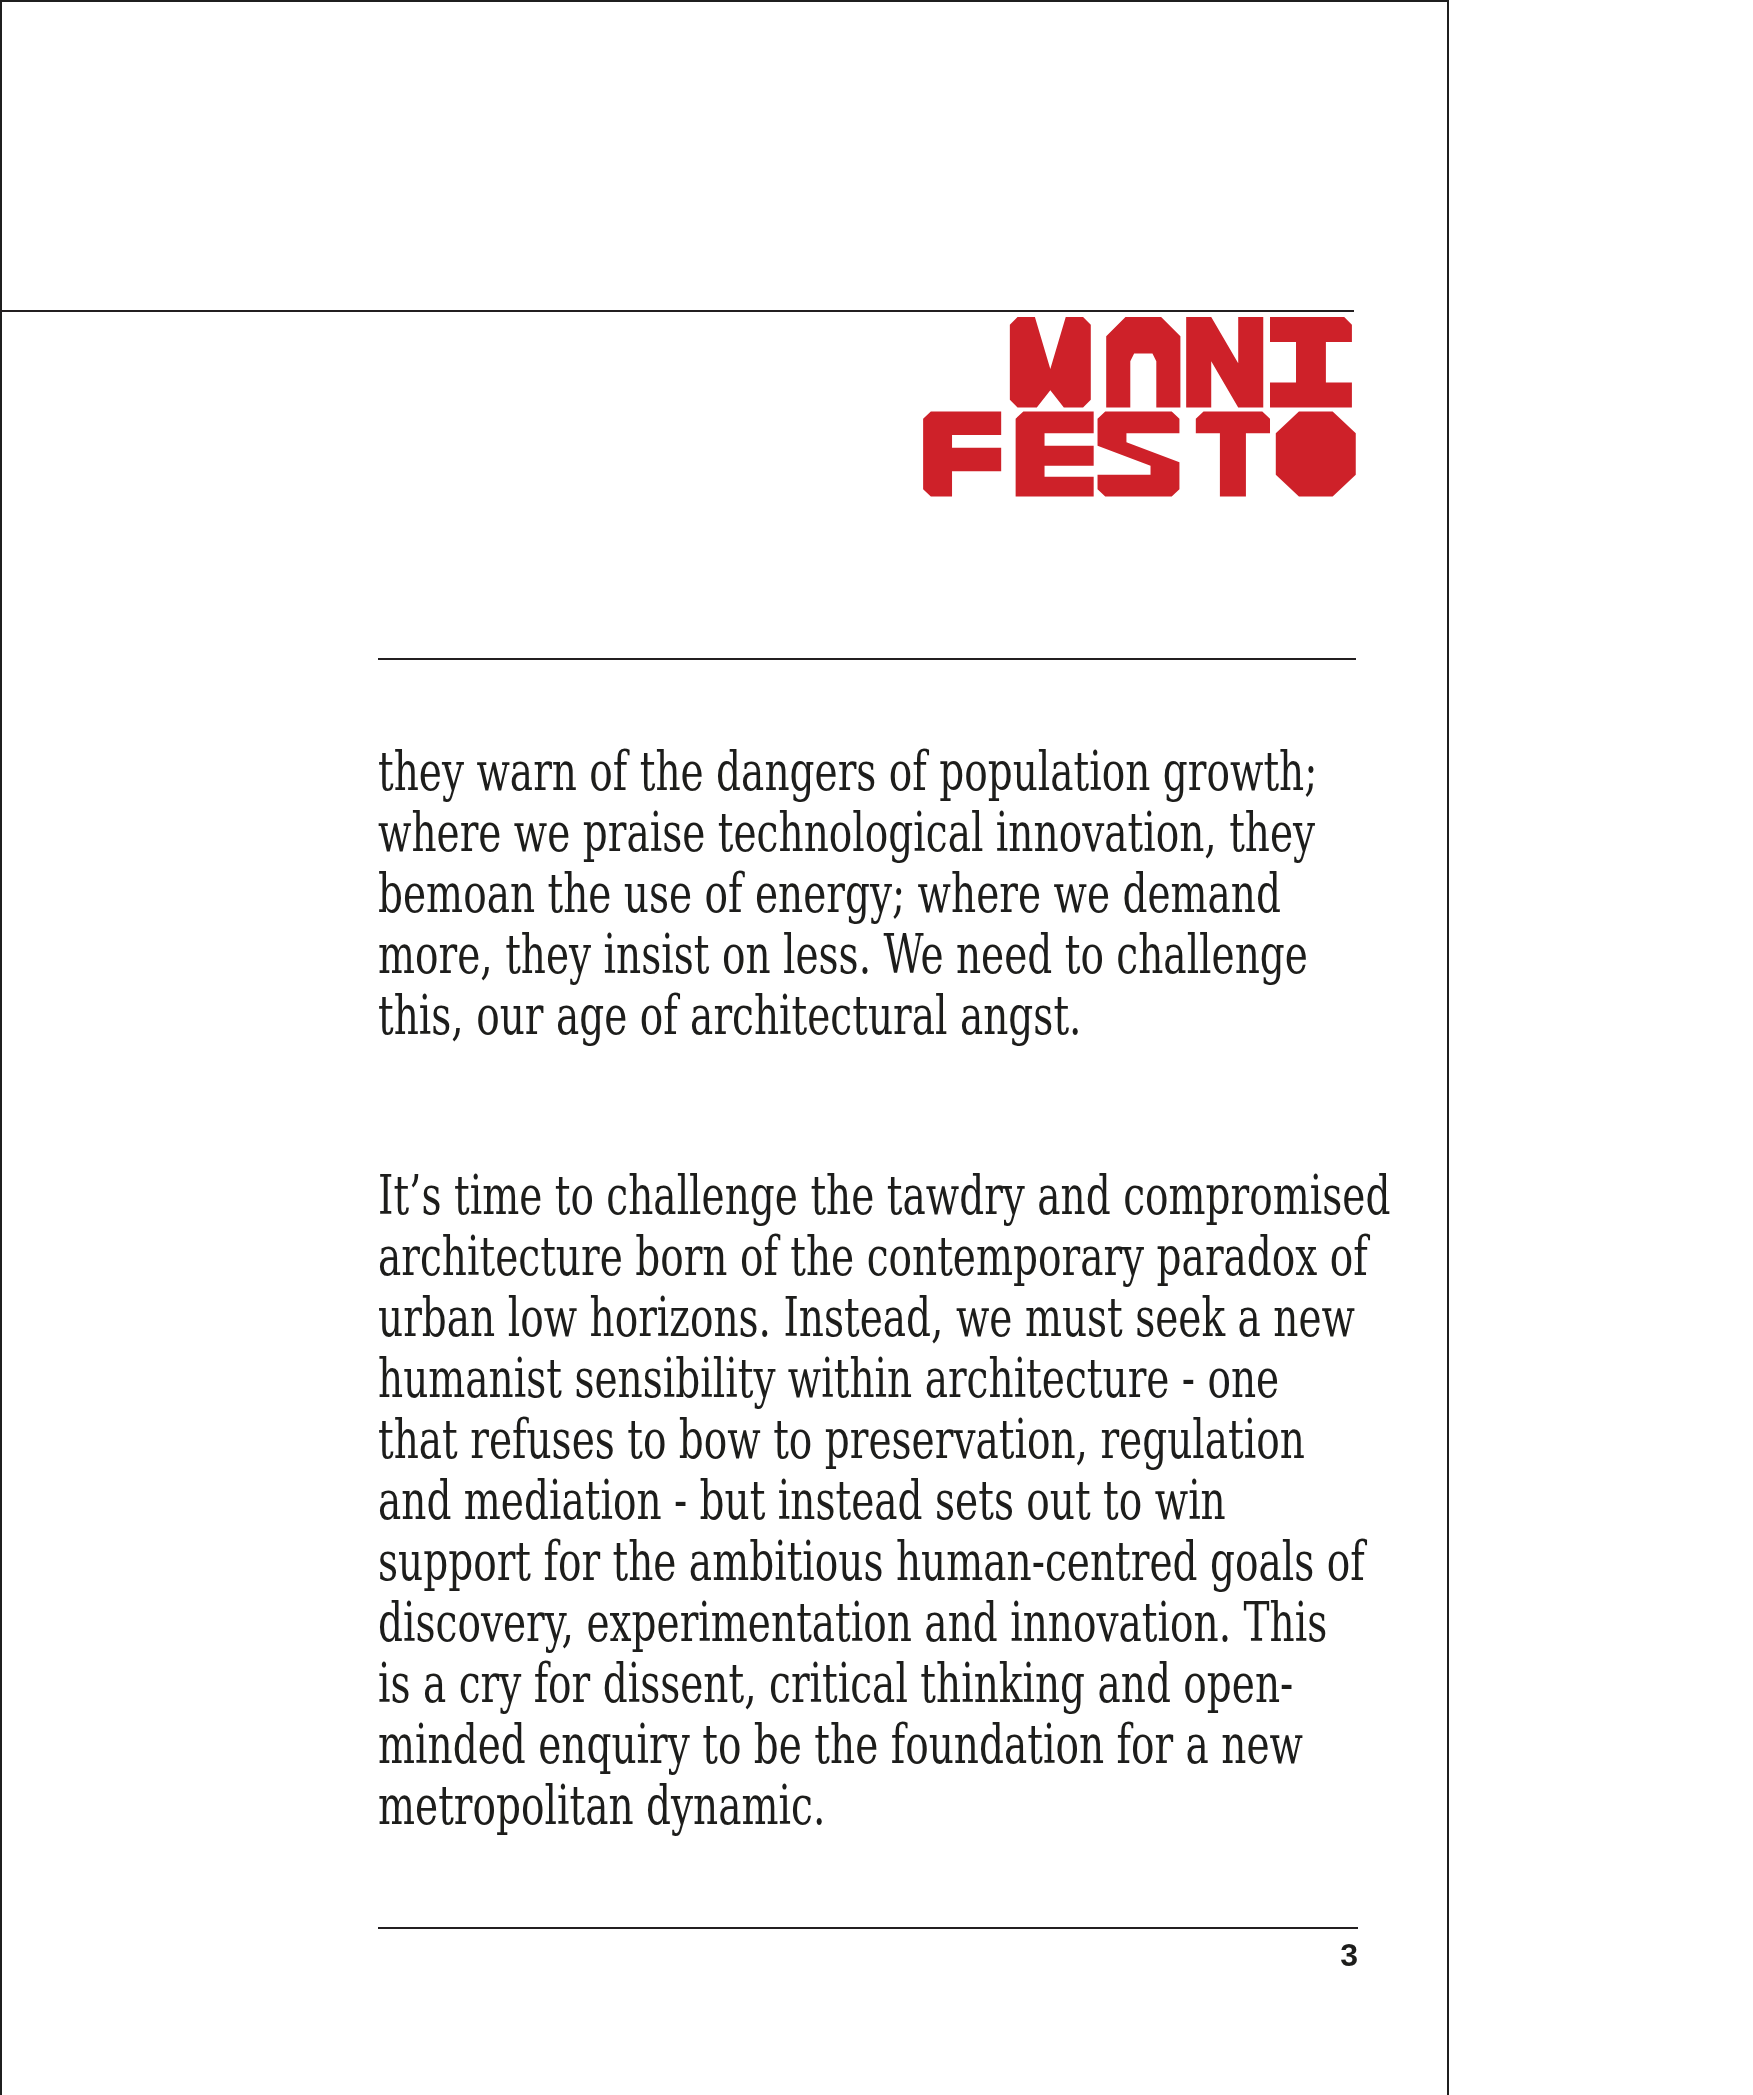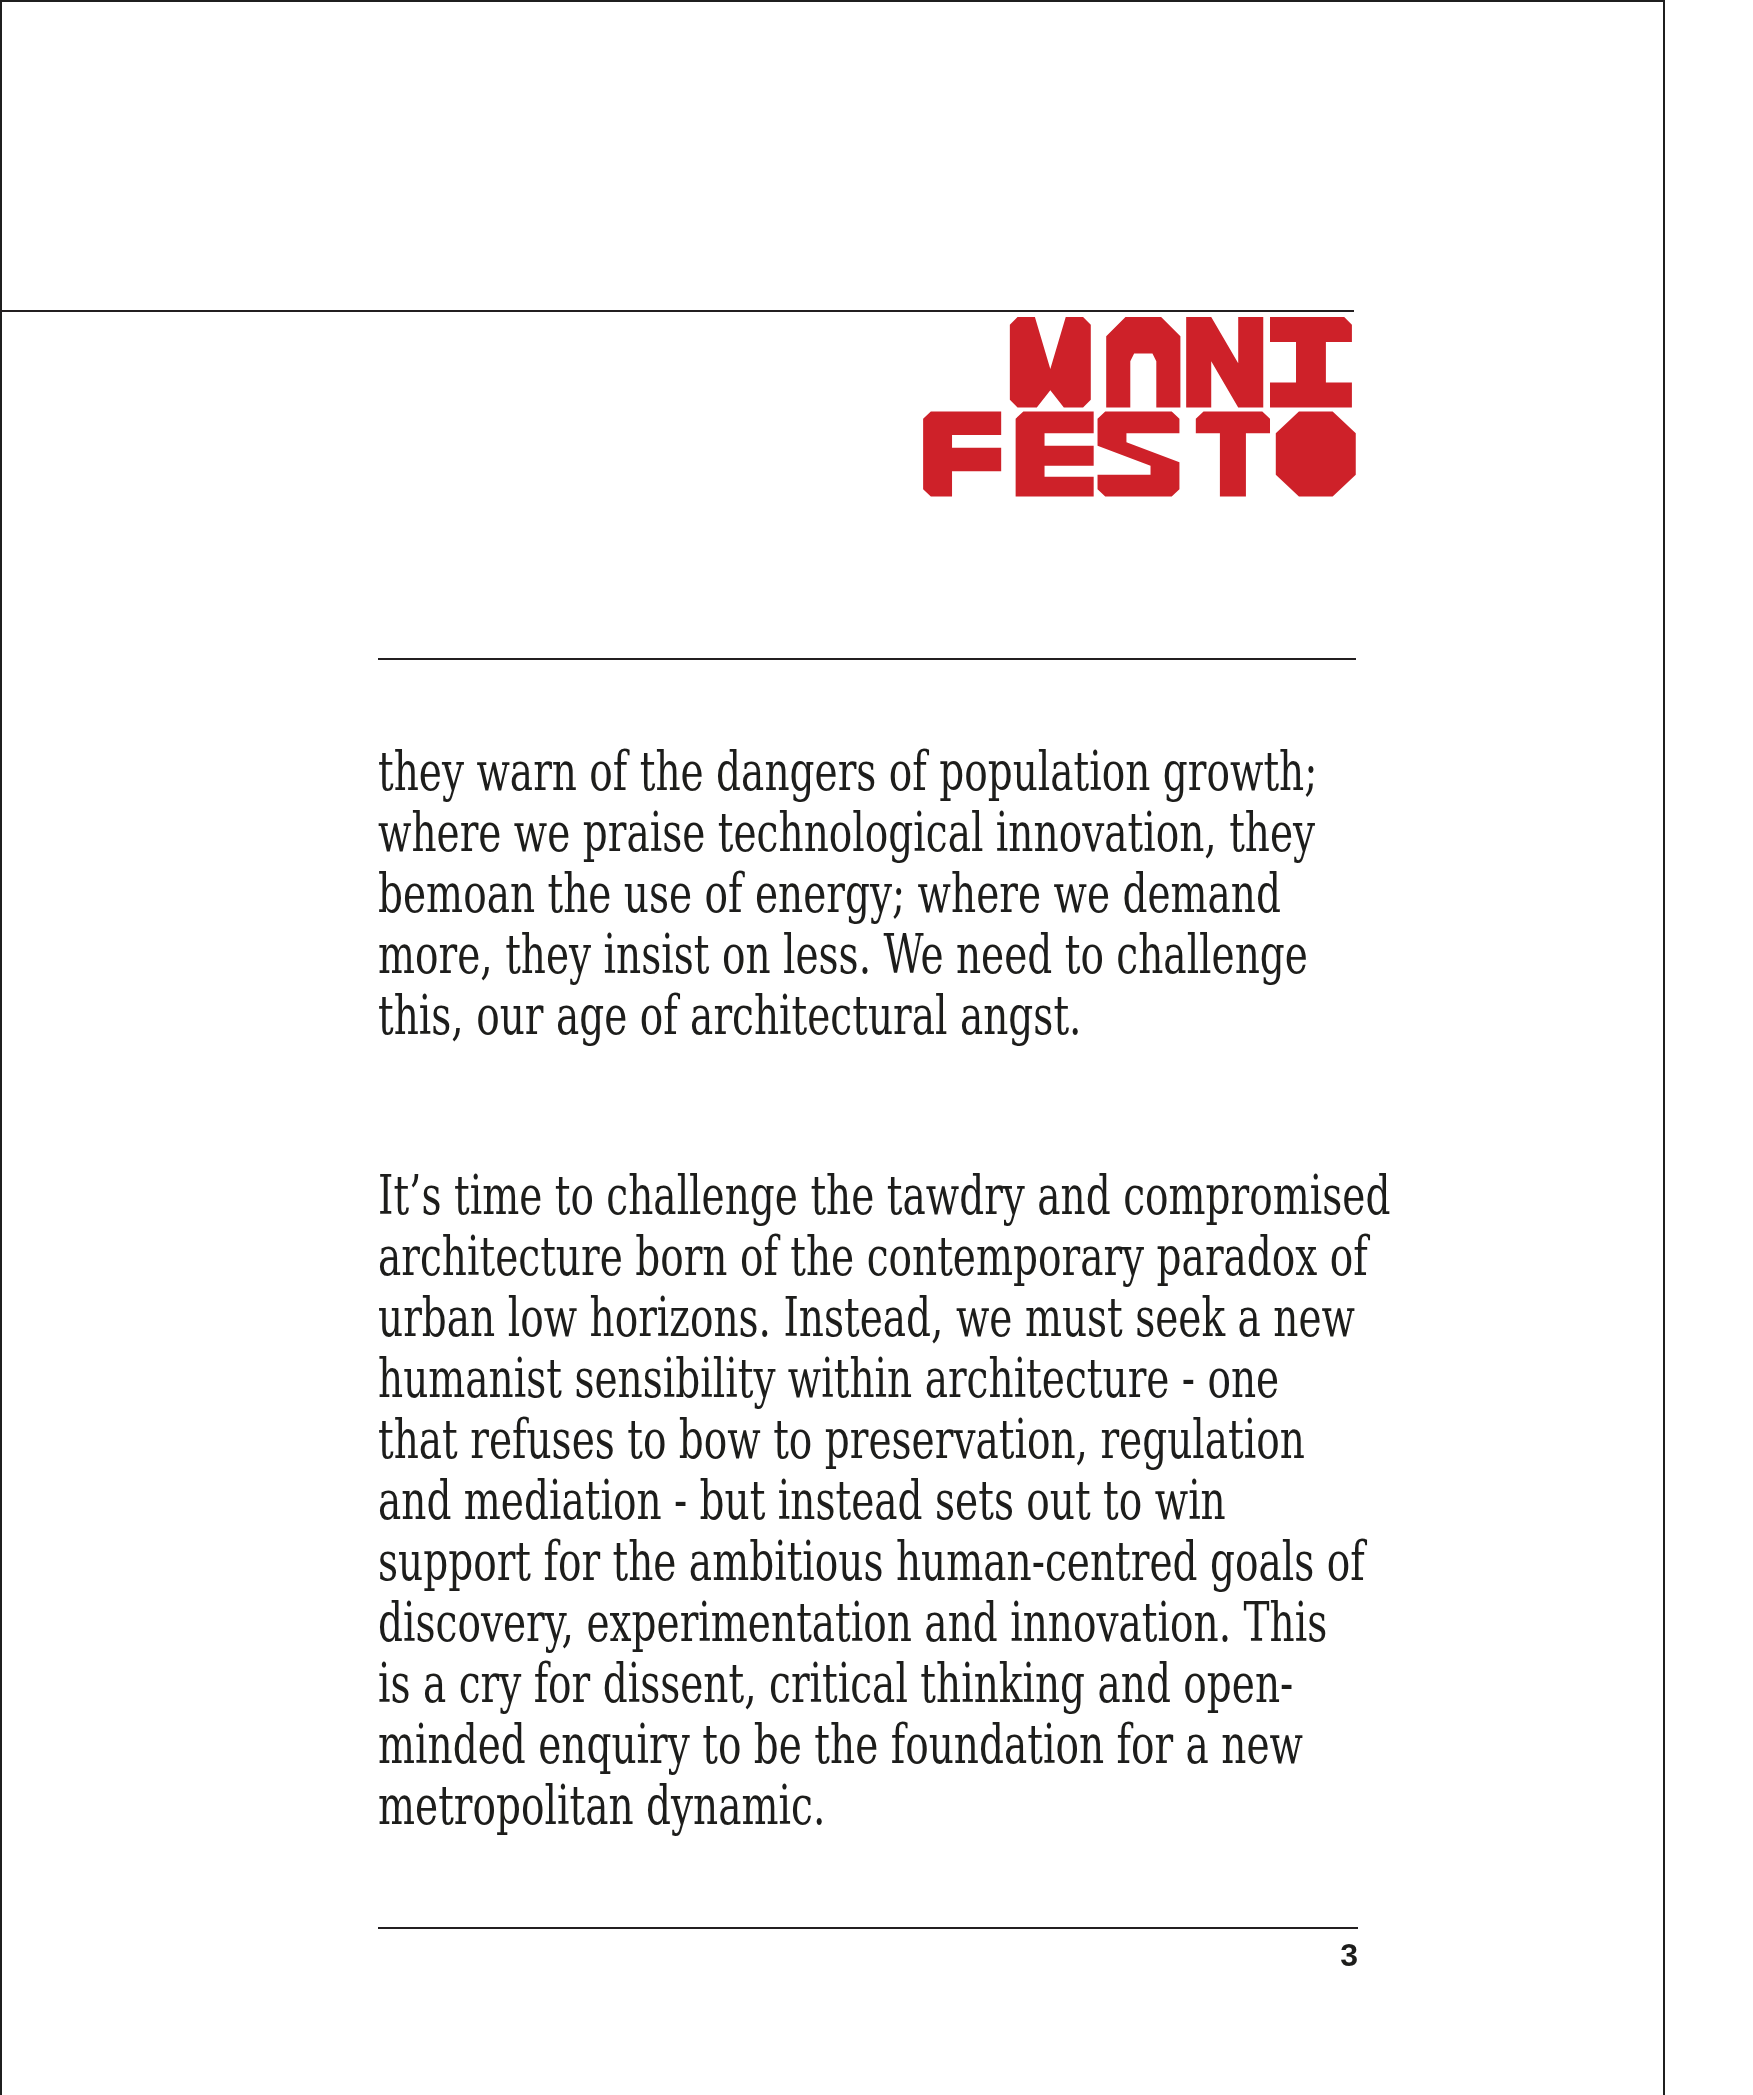--- a/index.html
+++ b/index.html
@@ -1,18 +1,18 @@
 <!DOCTYPE html>
 <html><head>
 <meta charset="utf-8">
 <style>
   html, body { margin: 0; padding: 0; background: #ffffff; }
   .page {
     position: relative;
-    width: 1665px;
+    width: 1449px;
     height: 2095px;
     background: #ffffff;
     overflow: hidden;
     font-family: "DejaVu Serif", serif;
   }
   .frame {
     position: absolute;
     inset: 0;
     border-top: 2.9px solid #1f1f1f;
     border-left: 2.9px solid #1f1f1f;

